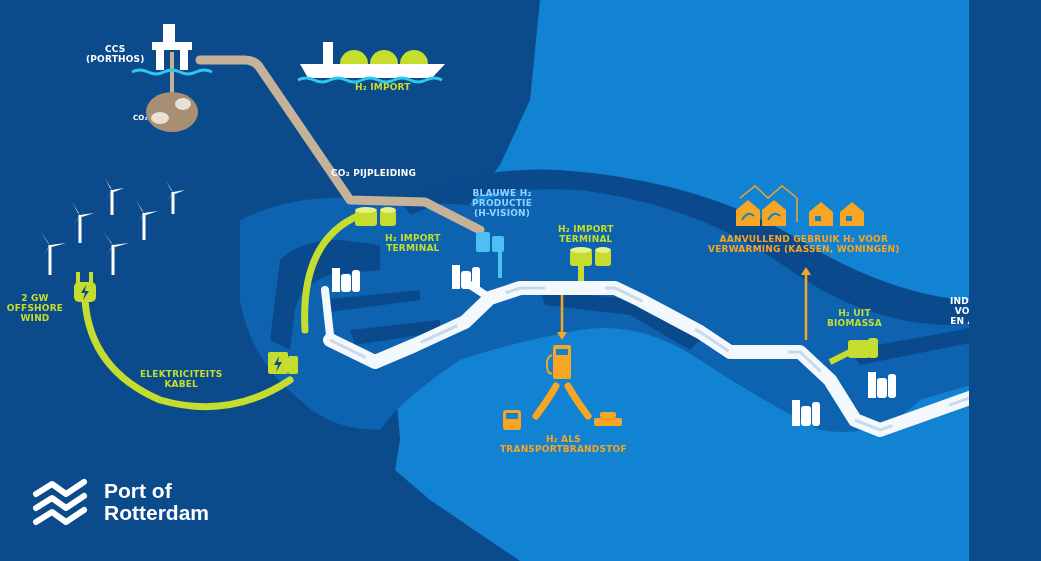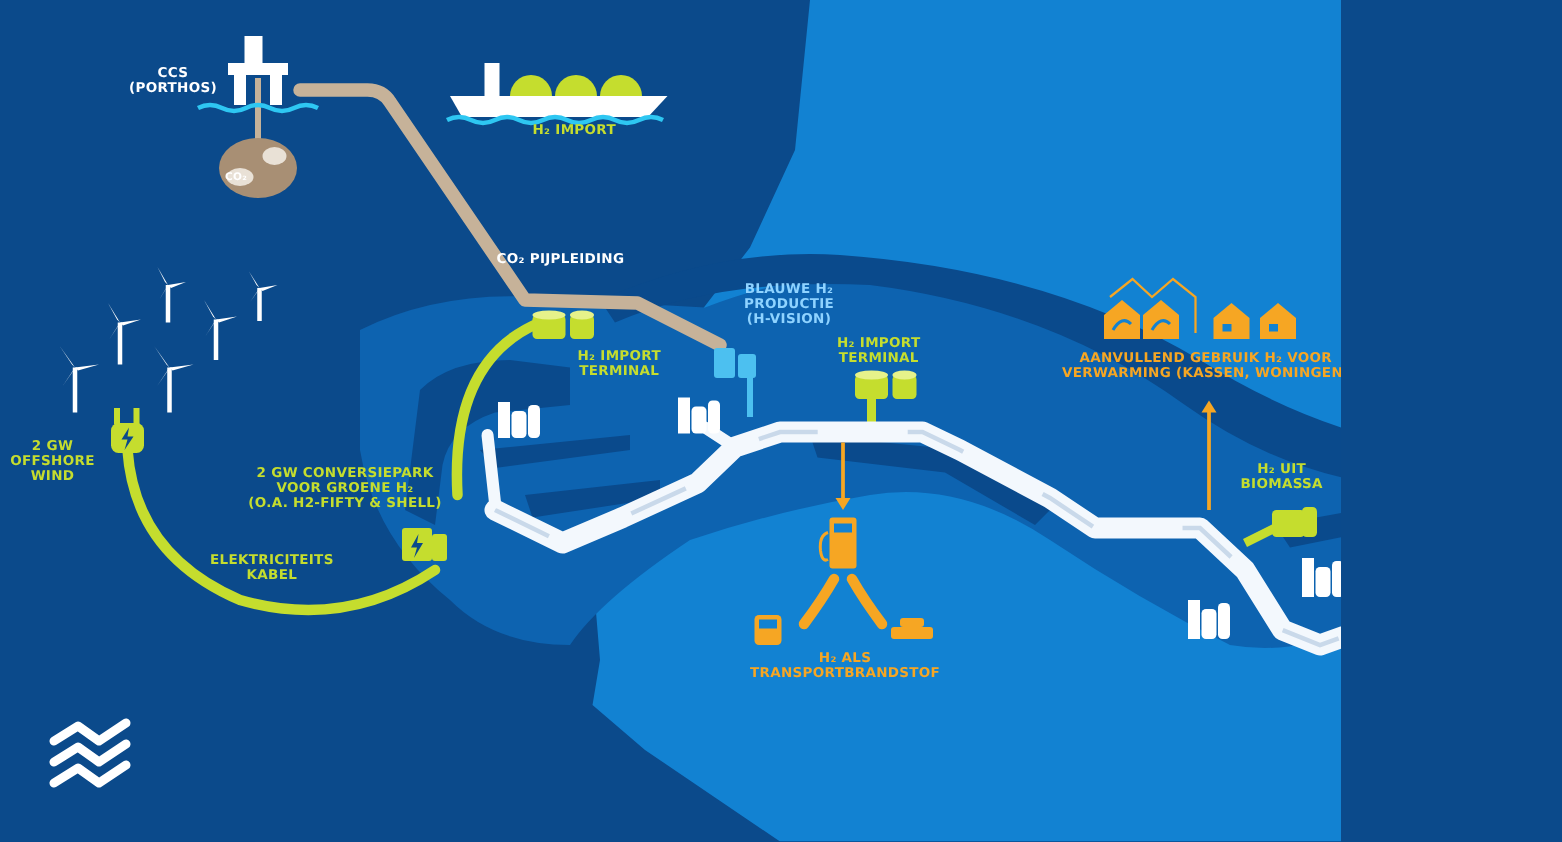--- a/index.html
+++ b/index.html
@@ -1,17 +1,17 @@
 <!DOCTYPE html>
 <html><head>
 <meta charset="utf-8">
 <style>
   html, body { margin: 0; padding: 0; }
   body { width: 1041px; height: 561px; overflow: hidden; background: #0b4a8b; font-family: "DejaVu Sans", "Liberation Sans", sans-serif; }
-  .stage { position: relative; width: 894px; height: 561px; overflow: hidden; }
+  .stage { position: relative; width: 969px; height: 561px; overflow: hidden; }
   svg.map { position: absolute; left: 0; top: 0; }
   .lbl { position: absolute; font-weight: bold; font-size: 9px; line-height: 10px; letter-spacing: 0.2px; text-transform: uppercase; white-space: pre; text-align: center; }
   .lbl.r { text-align: center; }
   .lbl.c { text-align: center; }
   .white { color: #ffffff; }
   .lime { color: #c5dd2e; }
   .orange { color: #f6a623; }
   .sky { color: #8fd3ff; }
   .logo { position: absolute; left: 30px; top: 476px; display: flex; align-items: center; gap: 12px; }
   .logo-text { color: #fff; font-family: "Liberation Sans", sans-serif; font-weight: bold; font-size: 21px; line-height: 22px; }
@@ -219,42 +219,45 @@
 
   <g fill="none" stroke="#ffffff" stroke-width="6" stroke-linecap="round" stroke-linejoin="round" transform="translate(0,0)">
     <path d="M36 494 L52 484 L66 494 L84 482"></path>
     <path d="M36 508 L52 498 L66 508 L84 496"></path>
     <path d="M36 522 L52 512 L66 522 L84 510"></path>
   </g>
 </svg>
 
 <div class="lbl c white" style="left:86px;top:44px;">CCS
 (PORTHOS)</div>
-<div class="lbl c white" style="left:150px;top:113px;font-size:7px;color:#fff;">CO₂</div>
+<div class="lbl c white" style="left:133px;top:113px;font-size:7px;color:#fff;">CO₂</div>
 <div class="lbl c lime" style="left:355px;top:82px;">H₂ IMPORT</div>
 <div class="lbl white" style="left:331px;top:168px;">CO₂ PIJPLEIDING</div>
-<div class="lbl sky" style="left:472px;top:188px;margin-left:24px;">BLAUWE H₂
+<div class="lbl sky" style="left:472px;top:188px;">BLAUWE H₂
 PRODUCTIE
 (H-VISION)</div>
 <div class="lbl lime" style="left:385px;top:233px;">H₂ IMPORT
 TERMINAL</div>
 <div class="lbl lime" style="left:558px;top:224px;">H₂ IMPORT
 TERMINAL</div>
 <div class="lbl r lime" style="left:6px;top:293px;width:58px;">2 GW
 OFFSHORE
 WIND</div>
-<div class="lbl r lime" style="left:160px;top:311px;width:140px;">2 GW CONVERSIEPARK
-VOOR GROENE H₂
-(O.A. H2-FIFTY &amp; SHELL)</div>
 <div class="lbl c lime" style="left:140px;top:369px;">ELEKTRICITEITS
 KABEL</div>
 <div class="lbl c orange" style="left:500px;top:434px;">H₂ ALS
 TRANSPORTBRANDSTOF</div>
 <div class="lbl c orange" style="left:708px;top:234px;">AANVULLEND GEBRUIK H₂ VOOR
 VERWARMING (KASSEN, WONINGEN)</div>
 <div class="lbl c lime" style="left:827px;top:308px;">H₂ UIT
 BIOMASSA</div>
 <div class="lbl c white" style="left:950px;top:296px;">INDUSTRIE GEBRUIK
 VOOR VERHITTING
 EN ALS GRONDSTOF</div>
 <div class="lbl white" style="left:975px;top:416px;">H₂ BACKBONE</div>
 
+<div class="logo" style="left:104px;top:480px;">
+  <div class="logo-text">
+    <div>Port of</div>
+    <div>Rotterdam</div>
+  </div>
 </div>
+</div>
 
 </body></html>

